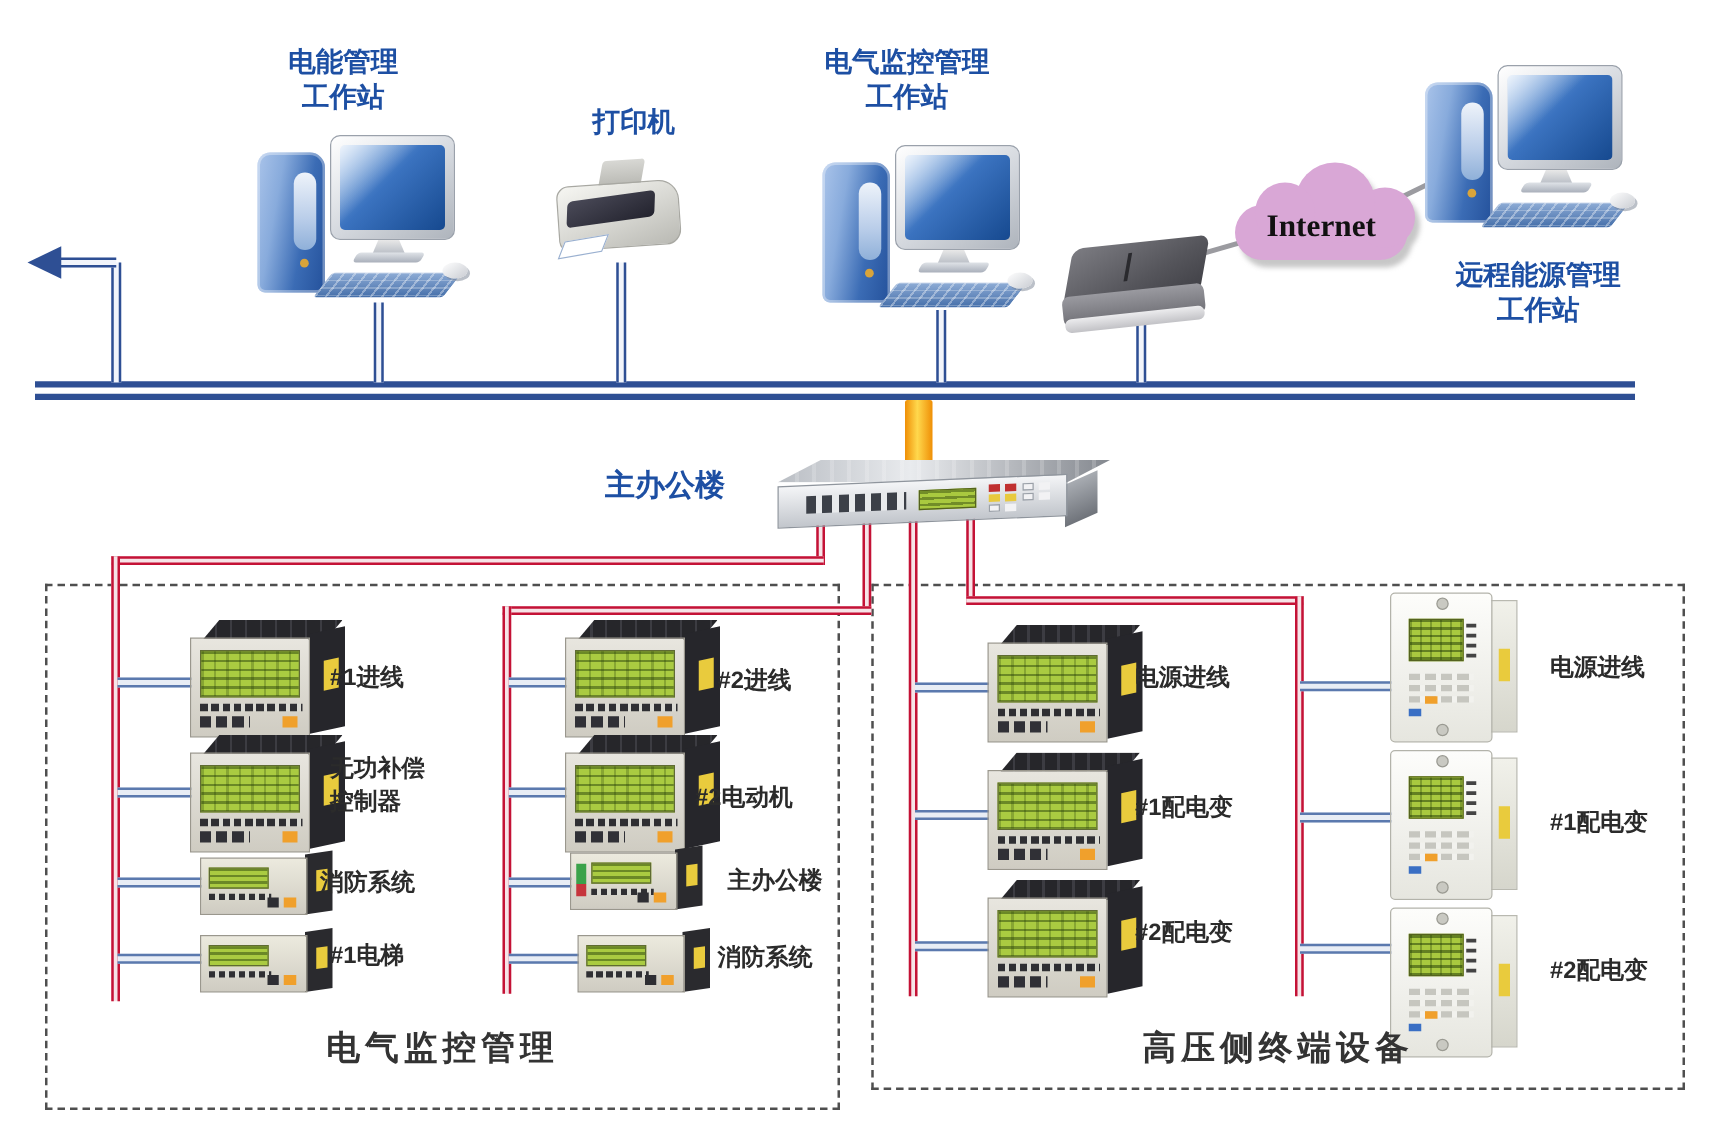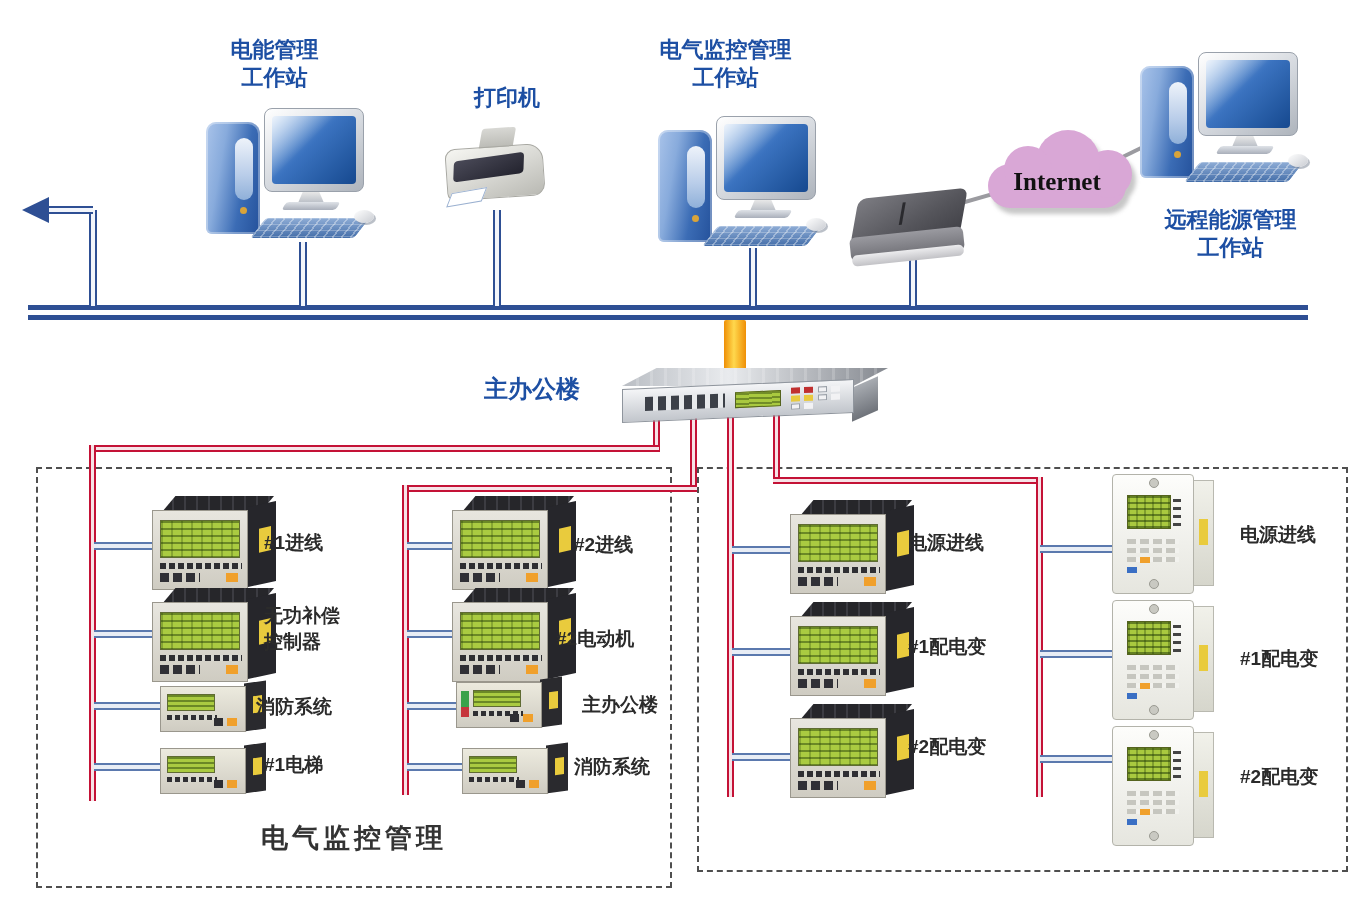--- a/index.html
+++ b/index.html
@@ -187,20 +187,21 @@
   <div class="stub" style="left:732px;top:648px;width:62px;"></div>
   <div class="stub" style="left:732px;top:753px;width:62px;"></div>
 
   <div class="stub" style="left:1040px;top:545px;width:76px;"></div>
   <div class="stub" style="left:1040px;top:650px;width:76px;"></div>
   <div class="stub" style="left:1040px;top:755px;width:76px;"></div>
 
   <div class="dashed-box" style="left:36px;top:467px;width:636px;height:421px;"></div>
   <div class="dashed-box" style="left:697px;top:467px;width:651px;height:405px;"></div>
   <div class="box-title" style="left:36px;top:820px;width:636px;">电气监控管理</div>
+  <div class="box-title" style="left:697px;top:820px;width:651px;">高压侧终端设备</div>
 
   <div class="pc" style="left:206px;top:108px;">
     <div class="pc-tower"></div>
     <div class="pc-monitor">
         <div class="pc-screen"></div>
       </div>
     <div class="pc-stand"></div>
     <div class="pc-base"></div>
     <div class="pc-kb"></div>
     <div class="pc-mouse"></div>

